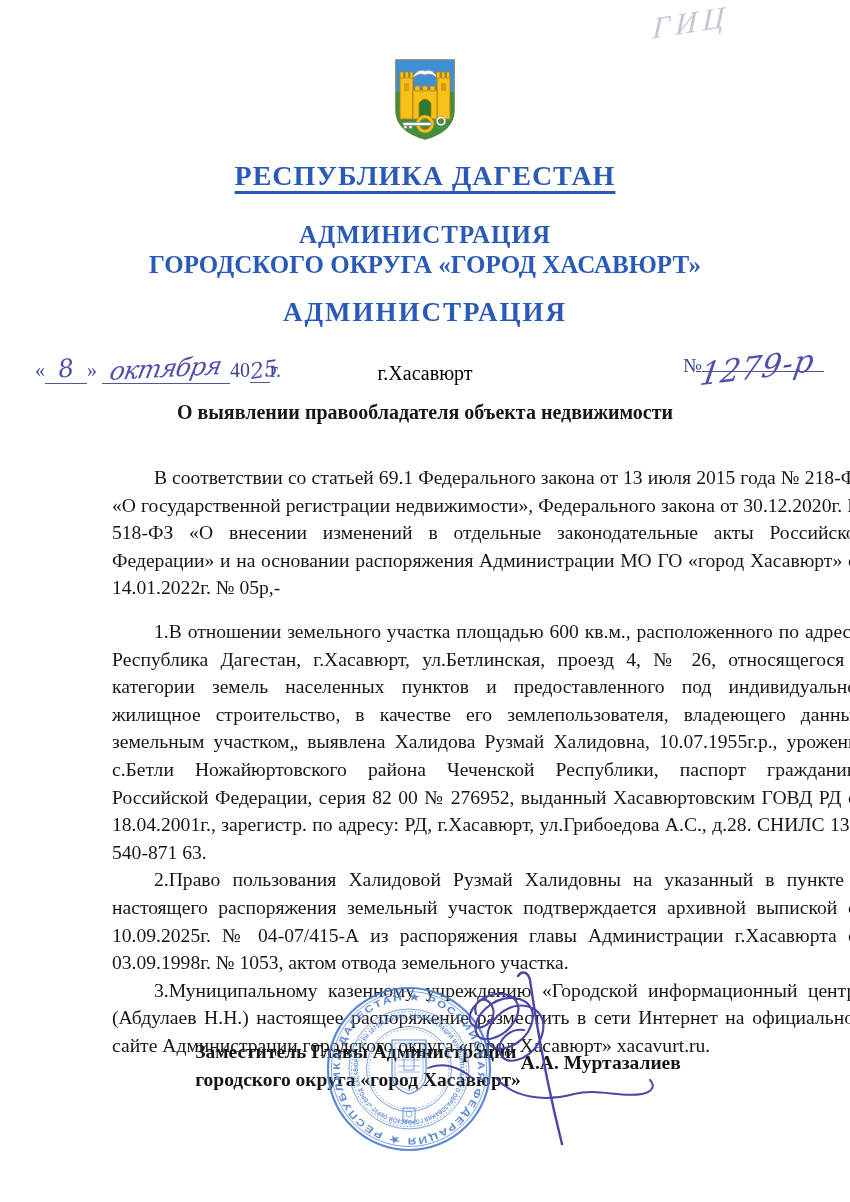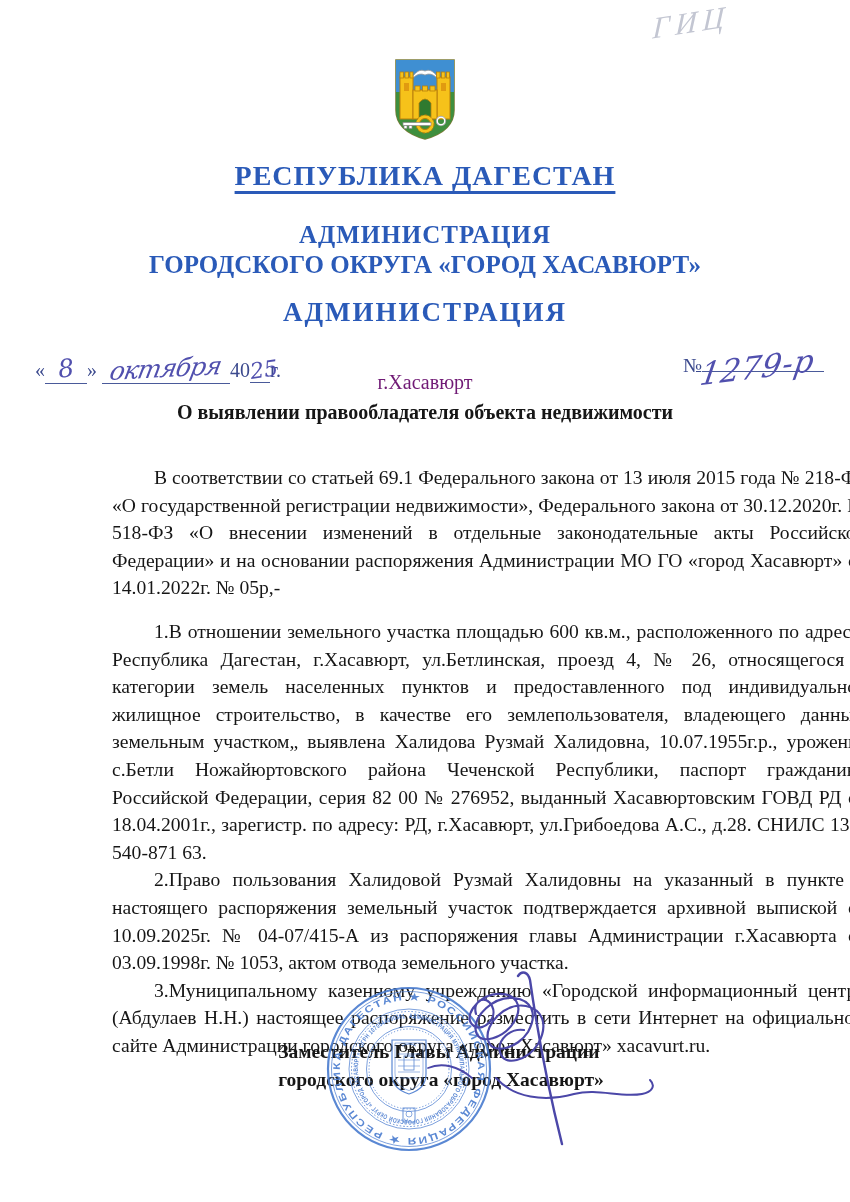--- a/index.html
+++ b/index.html
@@ -42,21 +42,21 @@
   .blank-day{width:42px;}
   .blank-month{width:128px;}
   .blank-year{width:20px;}
   .ink{
     font-family:"DejaVu Serif","Liberation Serif",serif;
     font-style:italic;color:var(--ink);
   }
   .ink-day{display:inline-block;font-size:25px;transform:rotate(-6deg);}
   .ink-month{display:inline-block;font-size:25px;letter-spacing:-1px;transform:rotate(-3deg) skewX(-14deg);}
   .ink-year{display:inline-block;font-size:22px;transform:rotate(-8deg);}
-  .date-city{position:absolute;left:0;width:100%;text-align:center;top:23px;color:#701a75;}
+  .date-city{position:absolute;left:0;width:100%;text-align:center;top:14px;color:#000000;}
   .date-num{position:absolute;left:683px;top:6px;color:var(--print-date);white-space:nowrap;}
   .blank-num{width:122px;position:relative;}
   .ink-num{
     position:absolute;left:-2px;top:-22px;font-size:31px;letter-spacing:1px;
     transform:rotate(-7deg) skewX(-16deg);white-space:nowrap;
   }
   .doc-title{
     position:absolute;left:0;top:401px;width:100%;text-align:center;
     font-weight:bold;font-size:20px;
   }
@@ -141,20 +141,21 @@
     <p>1.В отношении земельного участка площадью 600 кв.м., расположенного по адресу: Республика Дагестан, г.Хасавюрт, ул.Бетлинская, проезд 4, № 26, относящегося к категории земель населенных пунктов и предоставленного под индивидуальное жилищное строительство, в качестве его землепользователя, владеющего данным земельным участком„ выявлена Халидова Рузмай Халидовна, 10.07.1955г.р., уроженка с.Бетли Ножайюртовского района Чеченской Республики, паспорт гражданина Российской Федерации, серия 82 00 № 276952, выданный Хасавюртовским ГОВД РД от 18.04.2001г., зарегистр. по адресу: РД, г.Хасавюрт, ул.Грибоедова А.С., д.28. СНИЛС 136-540-871 63.</p>
     <p>2.Право пользования Халидовой Рузмай Халидовны на указанный в пункте 1 настоящего распоряжения земельный участок подтверждается архивной выпиской от 10.09.2025г. № 04-07/415-А из распоряжения главы Администрации г.Хасавюрта от 03.09.1998г. № 1053, актом отвода земельного участка.</p>
     <p>3.Муниципальному казенному учреждению «Городской информационный центр» (Абдулаев Н.Н.) настоящее распоряжение разместить в сети Интернет на официальном сайте Администрации городского округа «город Хасавюрт» xacavurt.ru.</p>
   </div>
 
   <div class="sig-row">
     <div class="sig-pos">
       <div>Заместитель Главы Администрации</div>
       <div>городского округа «город Хасавюрт»</div>
     </div>
+    <div class="sig-name">А.А. Муртазалиев</div>
   </div>
 
   <svg class="stamp" width="170" height="170" viewBox="0 0 170 170">
     <defs>
       <path id="outerRing" d="M85,16 a69,69 0 1 1 -0.01,0"></path>
       <path id="innerRing" d="M85,34 a51,51 0 1 1 -0.01,0"></path>
     </defs>
     <g stroke="#4d7ed0" fill="none">
       <circle cx="85" cy="85" r="81" stroke-width="2.2"></circle>
       <circle cx="85" cy="85" r="77.5" stroke-width="0.8"></circle>

